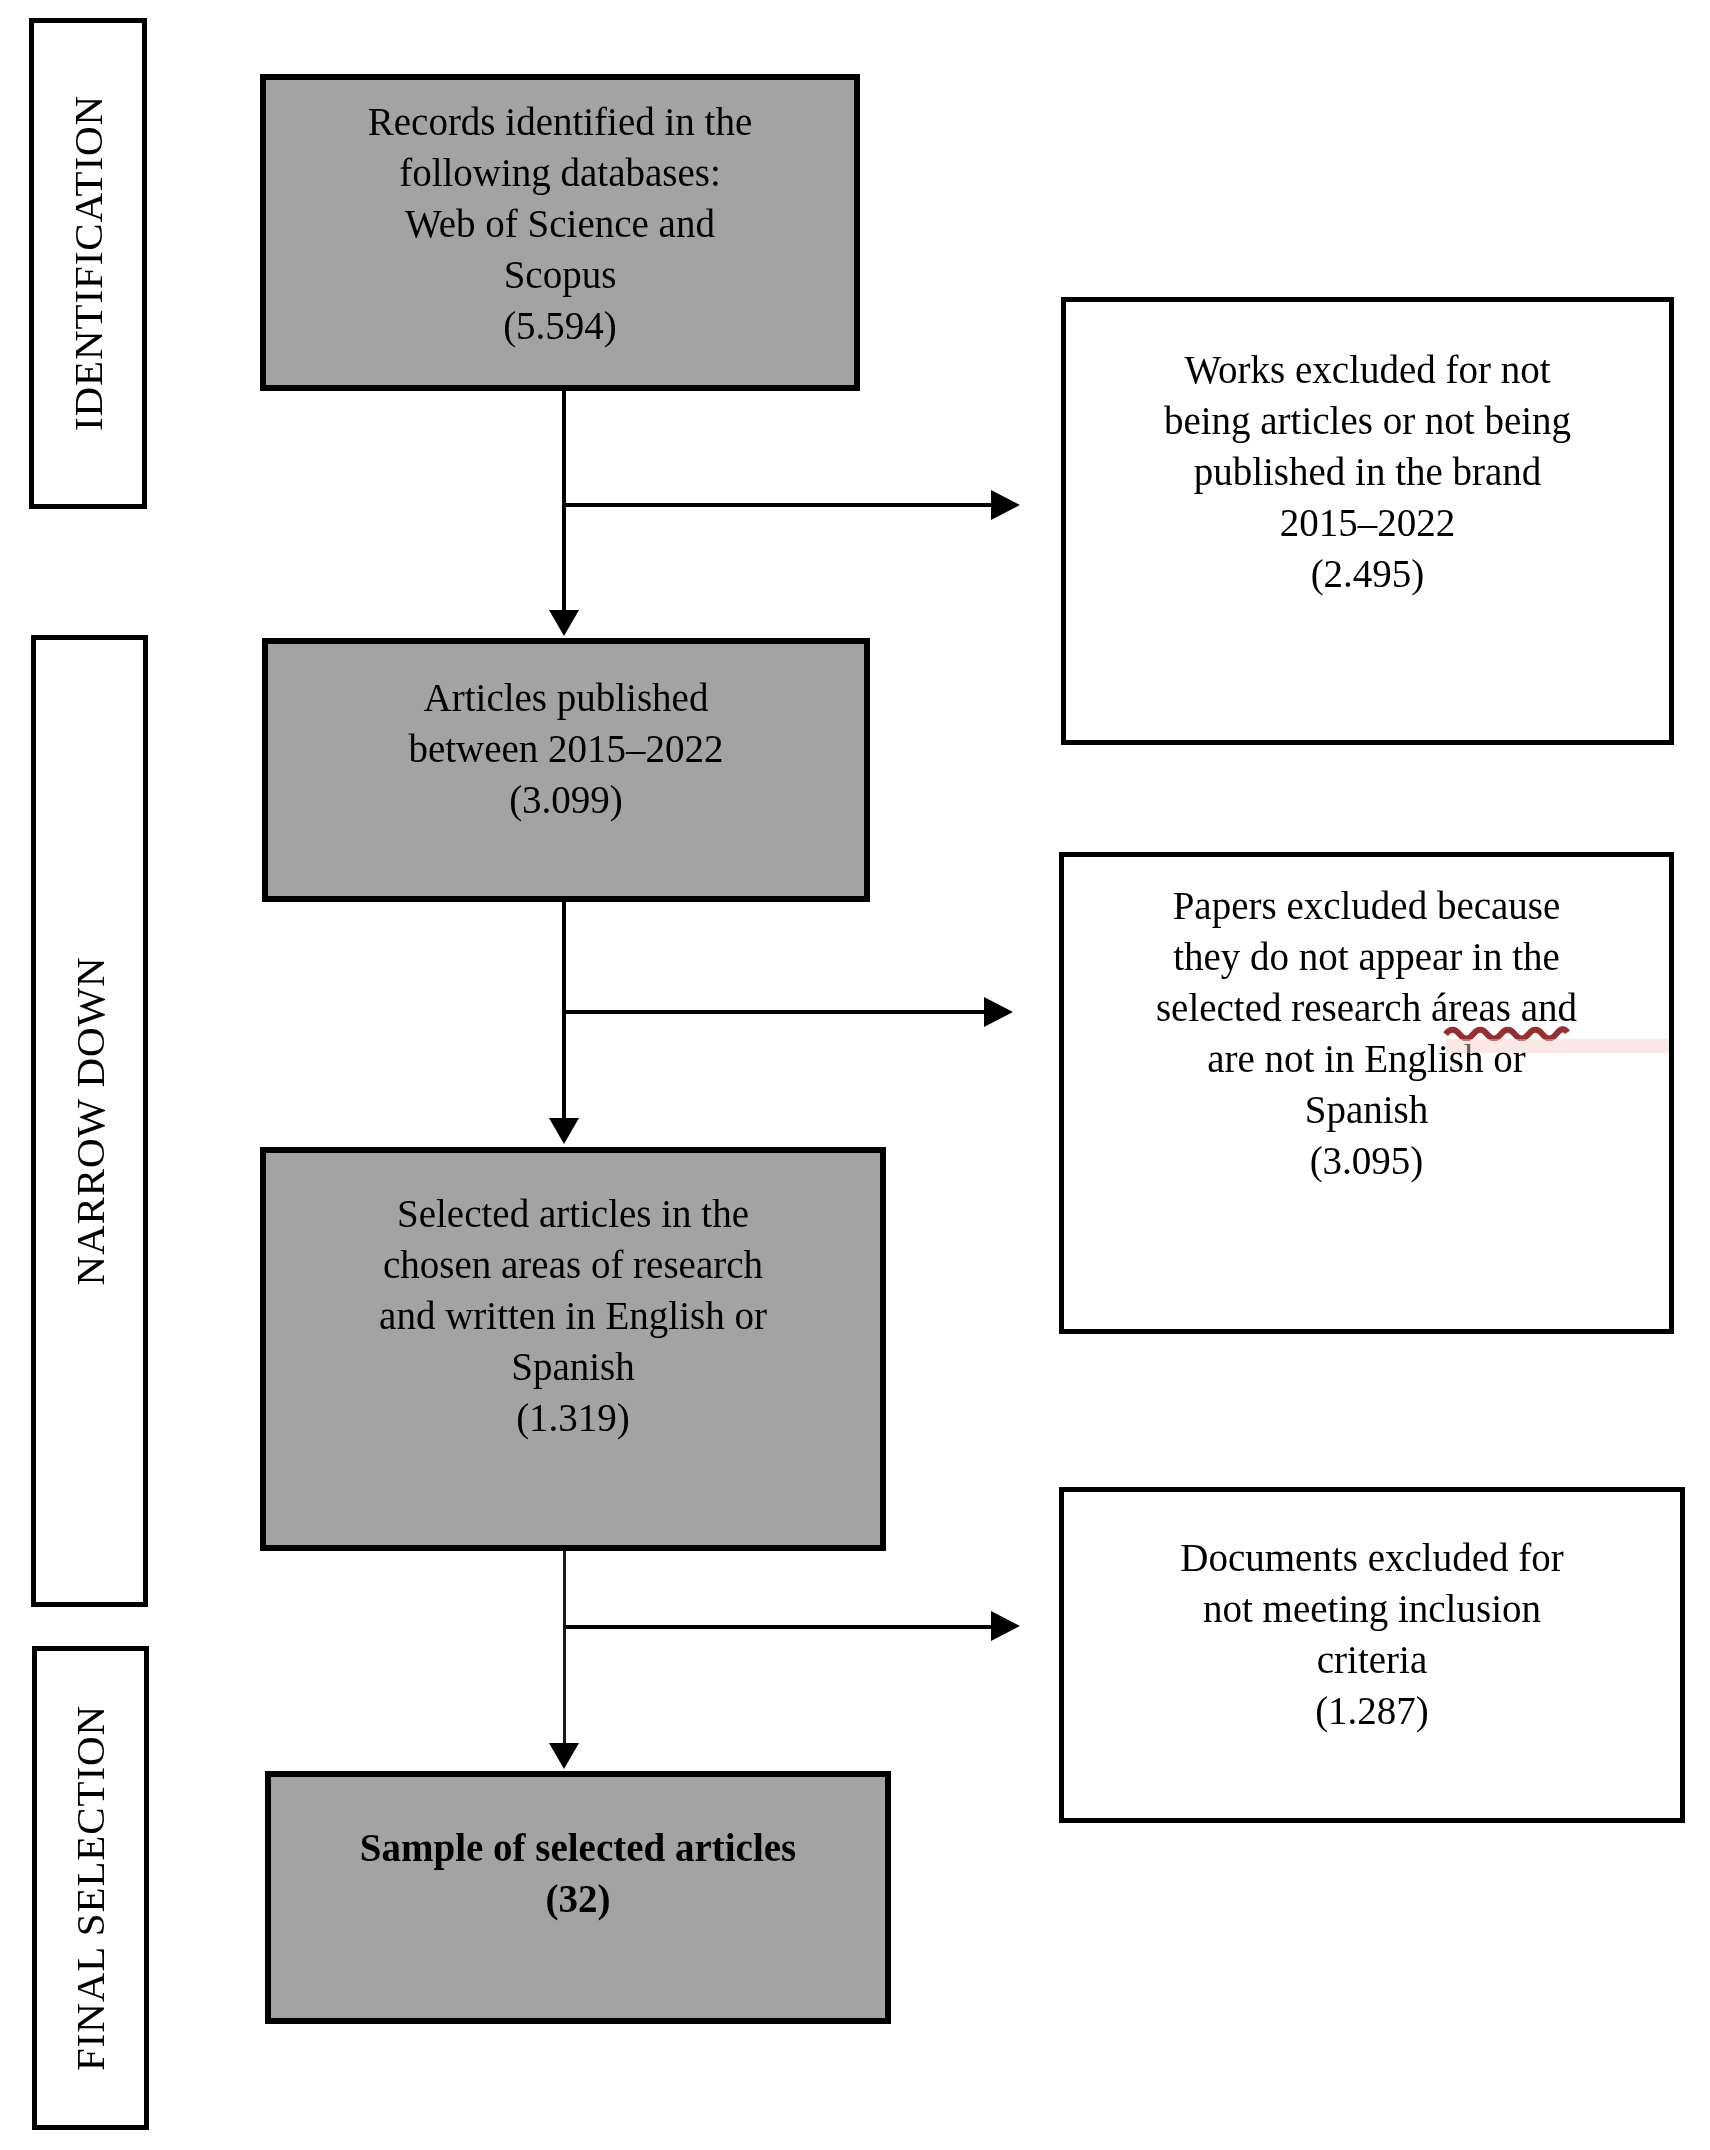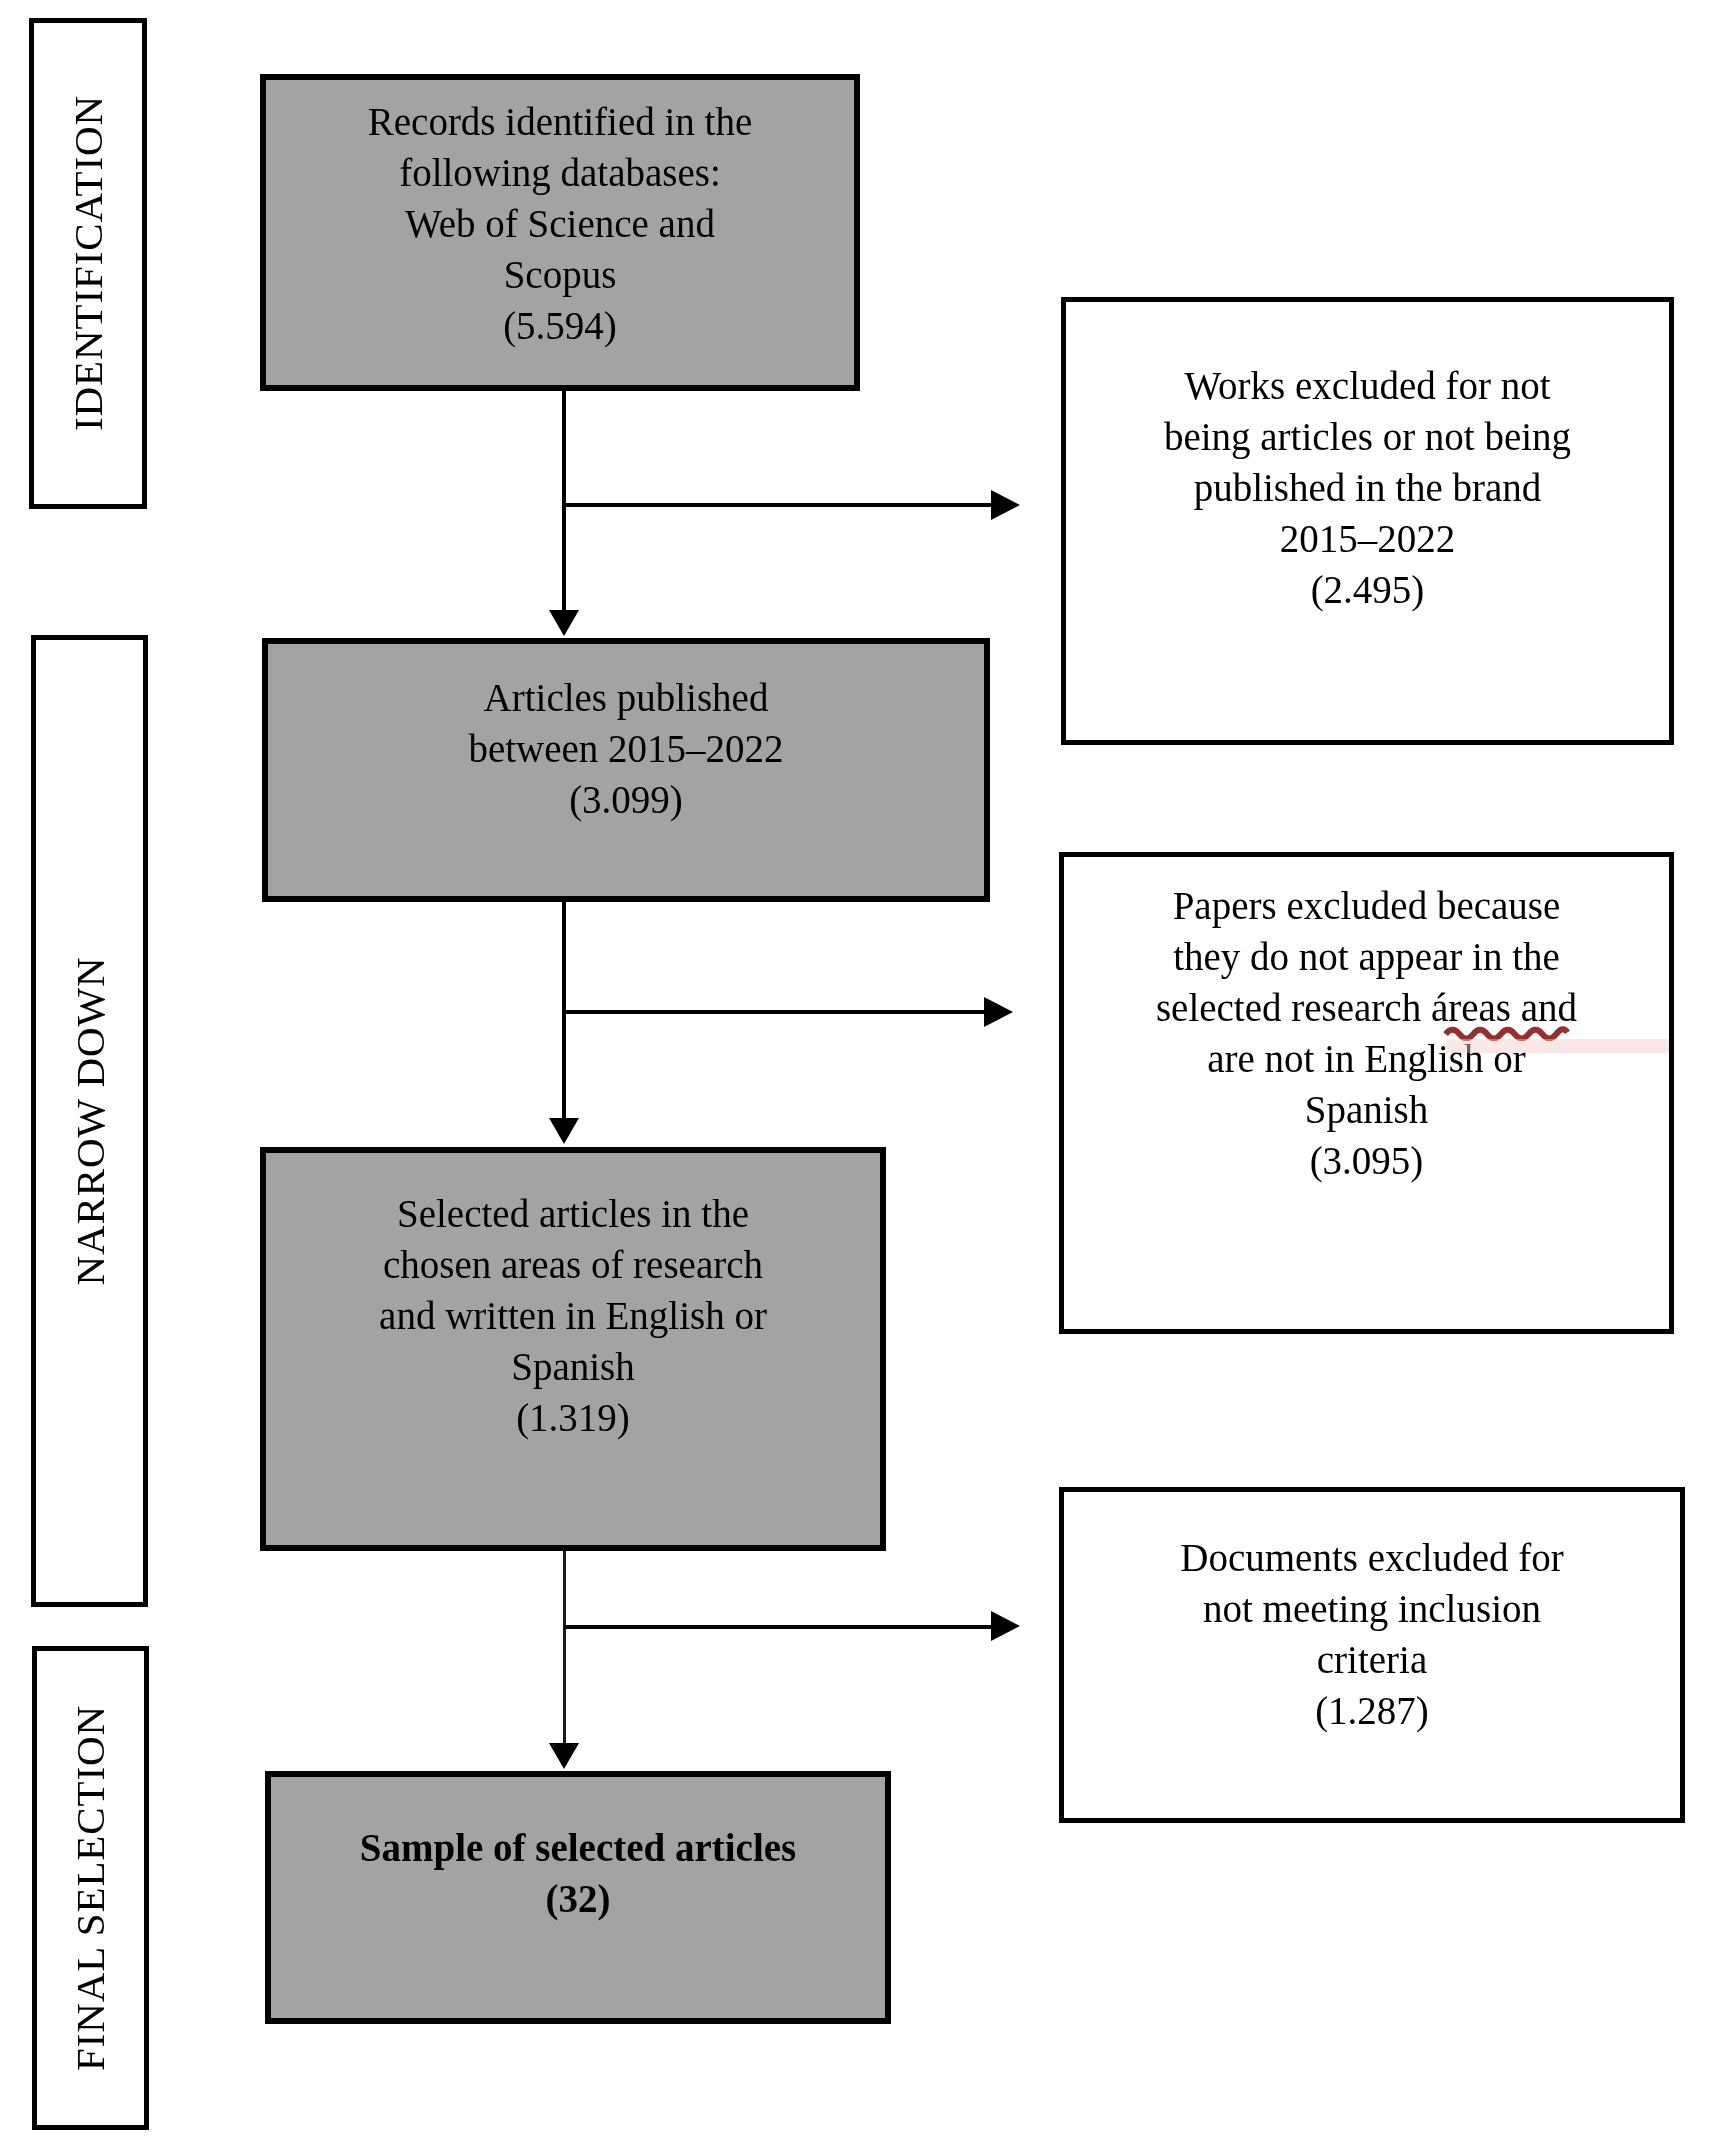--- a/index.html
+++ b/index.html
@@ -55,21 +55,21 @@
     white-space: pre-line;
     text-align: center;
     font-size: 39px;
     line-height: 51px;
   }
   
   .pt-f1 { padding-top: 15.7px; }
   .pt-f2 { padding-top: 28px; }
   .pt-f3 { padding-top: 35px; }
   .pt-f4 { padding-top: 45px; font-weight: bold; }
-  .pt-e1 { padding-top: 58px; }
+  .pt-e1 { padding-top: 42px; }
   .pt-e2 { padding-top: 23px; }
   .pt-e3 { padding-top: 40px; }
   
   .vline {
     position: absolute;
     width: 4.4px;
     background: #000;
   }
   .vline.thin { width: 2.6px; background: #1a1a1a; }
   .hline {
@@ -130,21 +130,21 @@
     <span class="stage-label">FINAL SELECTION</span>
   </div>
 
   <div class="flow-box" style="left:260px; top:74px; width:600px; height:317px;">
     <div class="box-text pt-f1">Records identified in the
 following databases:
 Web of Science and
 Scopus
 (5.594)</div>
   </div>
-  <div class="flow-box" style="left:262px; top:638px; width:728px; height:264px;">
+  <div class="flow-box" style="left:262px; top:638px; width:608px; height:264px;">
     <div class="box-text pt-f2">Articles published
 between 2015–2022
 (3.099)</div>
   </div>
   <div class="flow-box" style="left:260px; top:1147px; width:626px; height:404px;">
     <div class="box-text pt-f3">Selected articles in the
 chosen areas of research
 and written in English or
 Spanish
 (1.319)</div>

